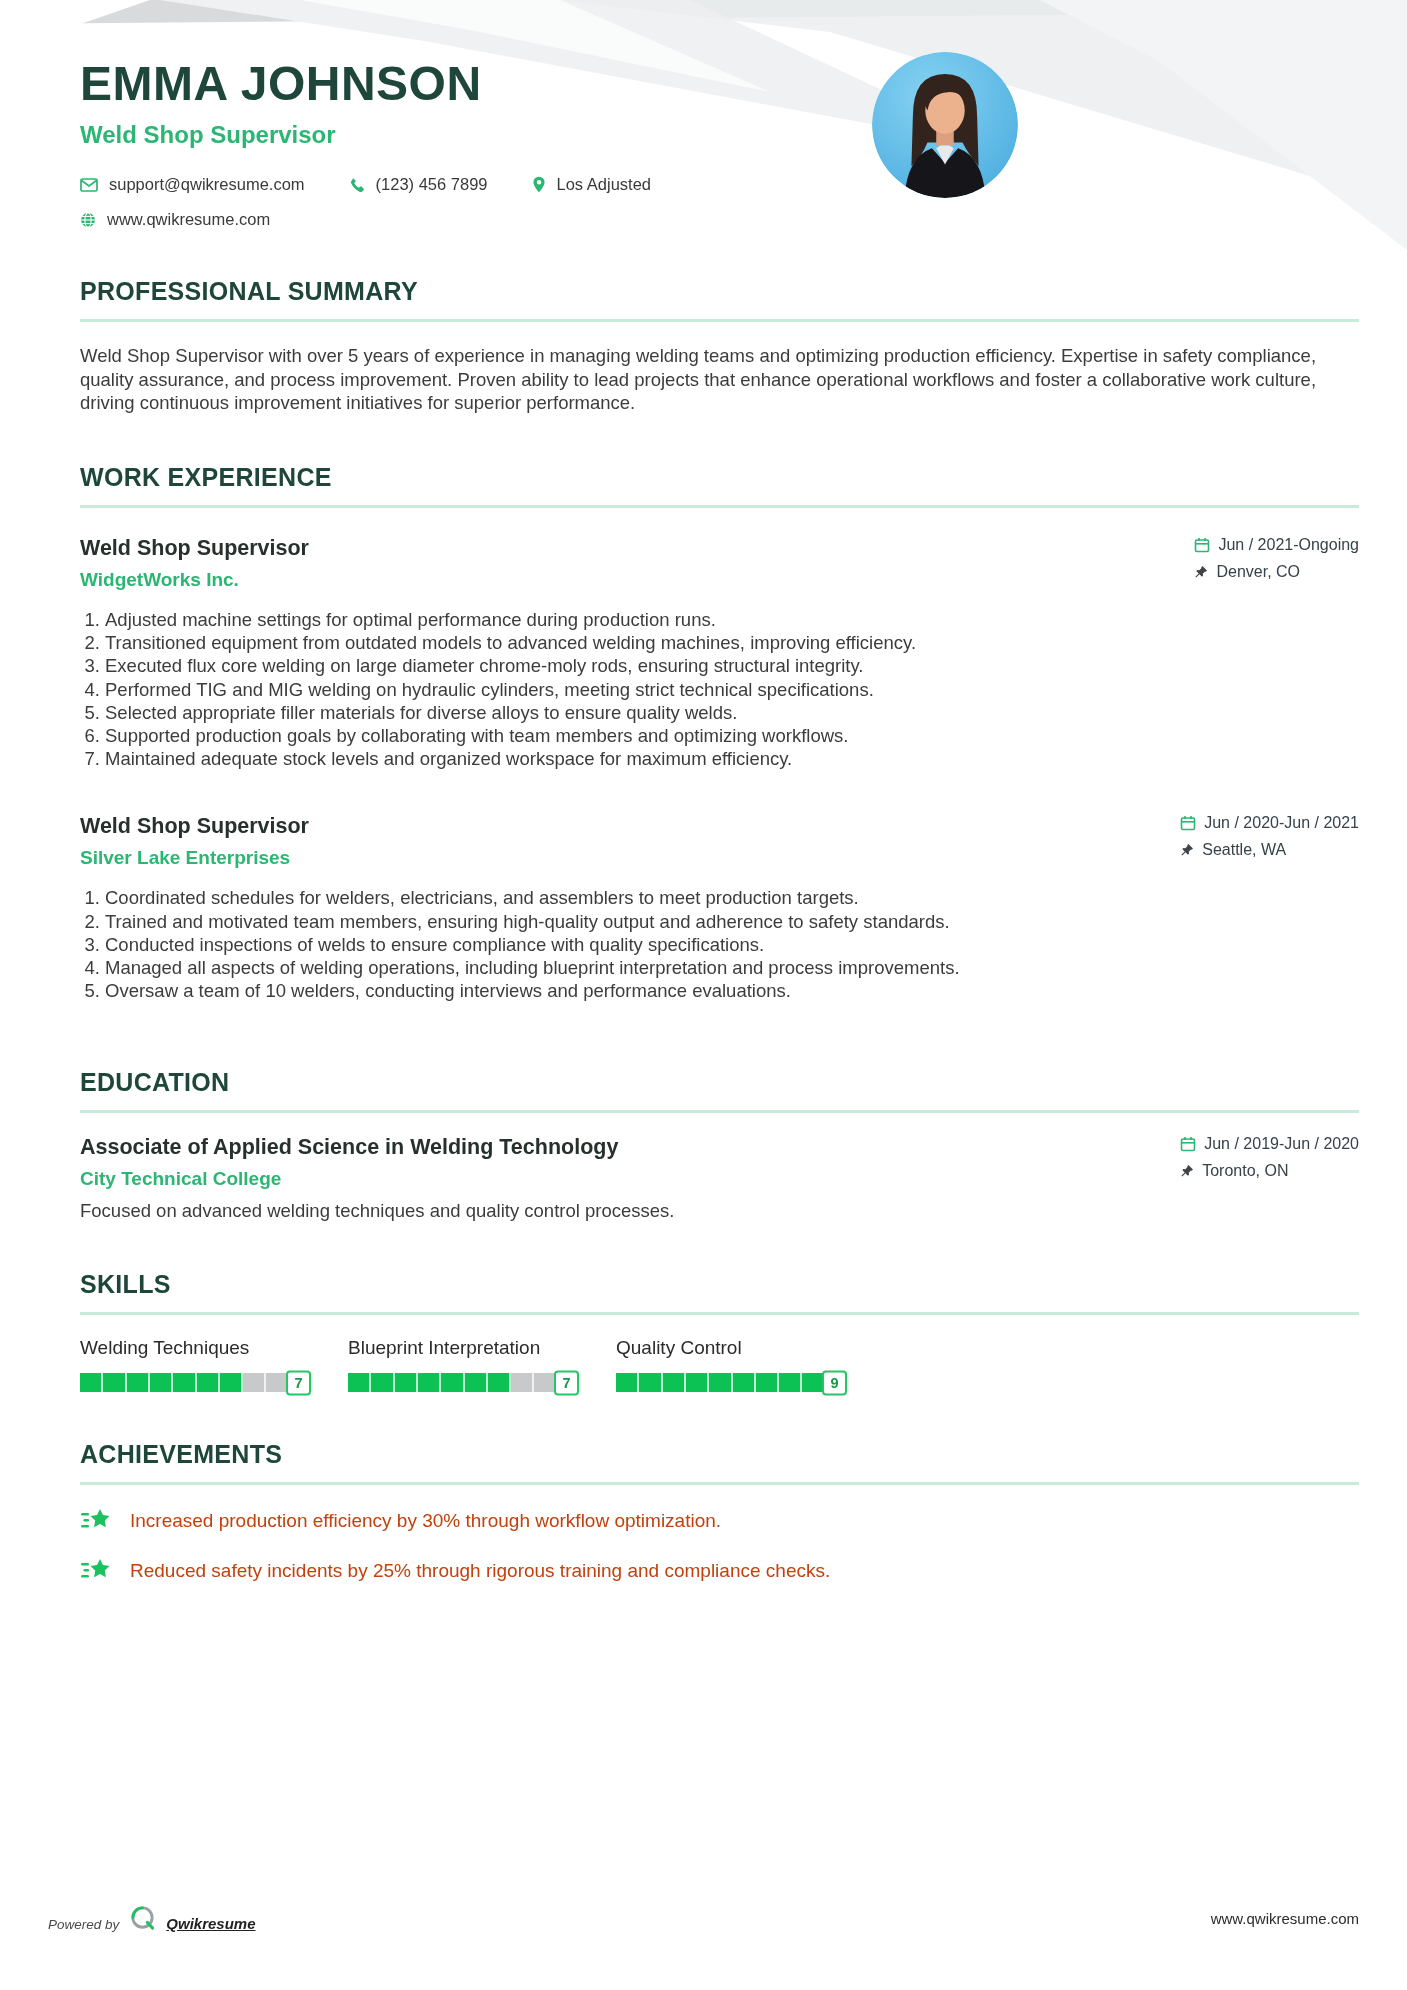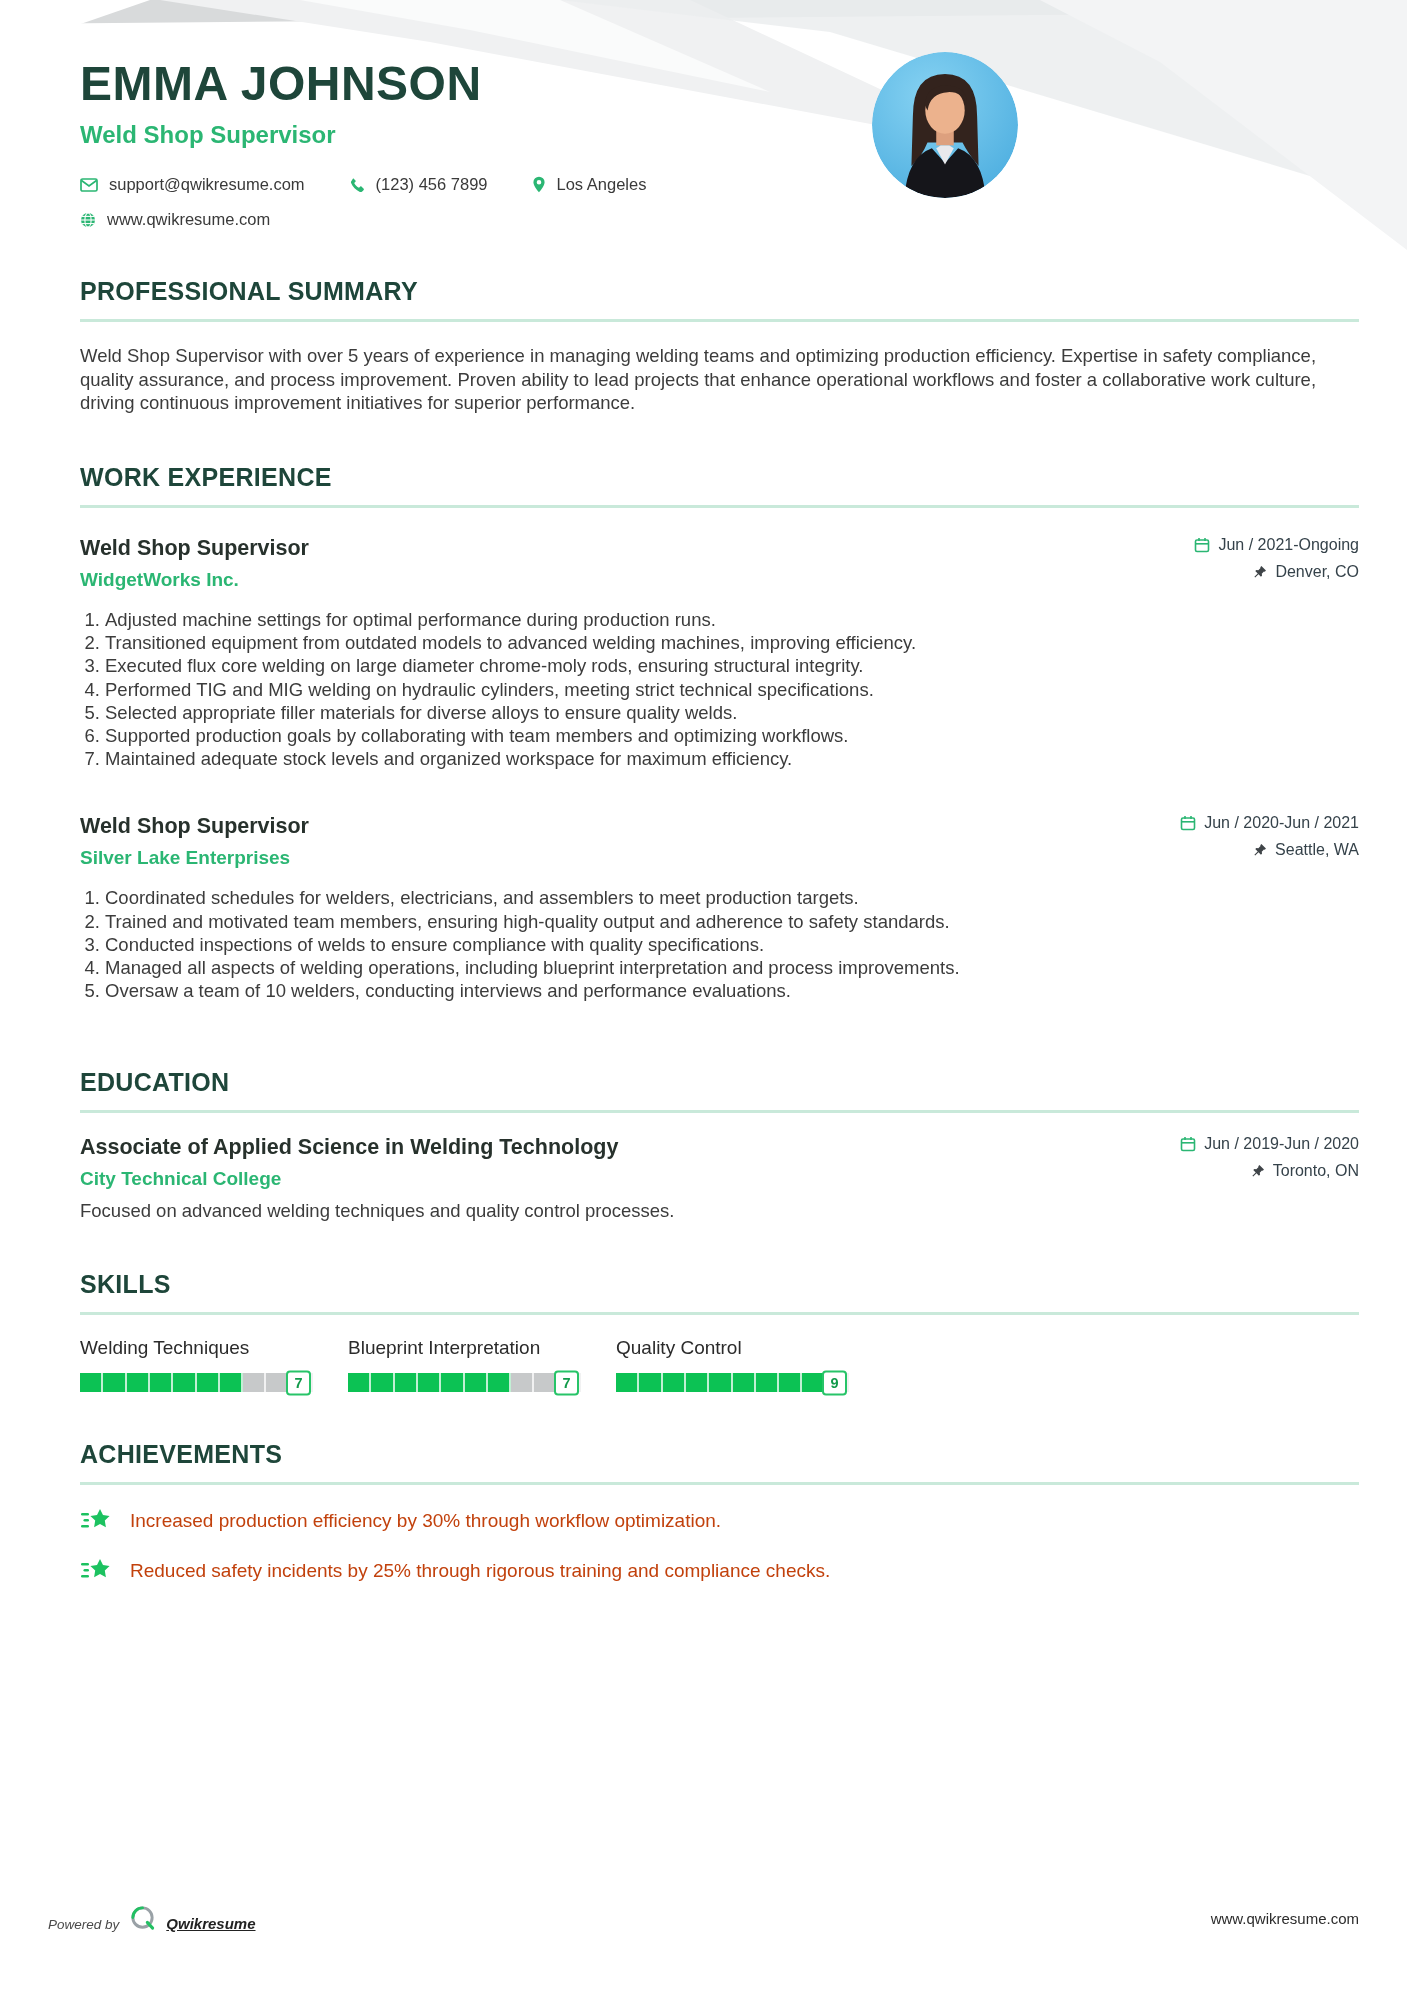--- a/index.html
+++ b/index.html
@@ -28,21 +28,21 @@
 
   .body-text { font-size: 18.5px; line-height: 1.28; color: #3c3c3c; margin: 0; }
 
   
   .job { margin-top: 28px; }
   .job:first-of-type { margin-top: 4px; }
   .job-head { display: flex; justify-content: space-between; align-items: flex-start; }
   .job-title { font-size: 21.5px; font-weight: 700; color: #27312c; }
   .job-company { margin-top: 8px; font-size: 19px; font-weight: 600; color: #2bb673; }
   .job-meta { text-align: right; }
-  .meta-line { display: flex; justify-content: flex-end; align-items: center; gap: 8px; font-size: 16px; color: #35424a; }
+  .meta-line { display: flex; align-items: center; gap: 8px; font-size: 16px; color: #35424a; }
   .meta-line + .meta-line { margin-top: 9px; }
   ol.bullets { margin: 18px 0 0; padding-left: 25px; }
   ol.bullets li { font-size: 18.5px; line-height: 1.2; margin: 0 0 1px; color: #3c3c3c; }
   .edu-desc { margin-top: 10px; font-size: 18.5px; color: #3c3c3c; }
 
   
   .skills-grid { display: grid; grid-template-columns: repeat(4, 233px); column-gap: 35px; margin-top: 6px; }
   .skill-label { font-size: 19px; color: #2b2b2b; margin-bottom: 14px; }
   .bar-track { position: relative; height: 19px; background: #c7c9ca; }
   .bar-track::after { content: ""; position: absolute; inset: 0; pointer-events: none;
@@ -95,21 +95,21 @@
         <span class="contact-item">
           <svg width="16" height="16" viewBox="0 0 16 16">
             <path d="M4.2 1.3l2.3 2.3c.3.3.3.8 0 1.1L5.2 6c.9 2 2.8 3.9 4.8 4.8l1.3-1.3c.3-.3.8-.3 1.1 0l2.3 2.3c.3.3.3.8 0 1.1l-1.5 1.5c-.6.6-1.5.8-2.3.5-4-1.5-7.3-4.8-8.8-8.8-.3-.8-.1-1.7.5-2.3L4.2 1.3z" fill="#2bb673"></path>
           </svg>
           <span>(123) 456 7899</span>
         </span>
         <span class="contact-item">
           <svg width="14" height="17" viewBox="0 0 14 17">
             <path d="M7 .7A5.6 5.6 0 0 0 1.4 6.3C1.4 10.4 7 16.3 7 16.3s5.6-5.9 5.6-10A5.6 5.6 0 0 0 7 .7zm0 7.8a2.3 2.3 0 1 1 0-4.6 2.3 2.3 0 0 1 0 4.6z" fill="#2bb673"></path>
           </svg>
-          <span>Los Angeles</span>
+          <span>Los Adjusted</span>
         </span>
       </div>
 
       <div class="contact-row">
         <a class="contact-item">
           <svg width="16" height="16" viewBox="0 0 16 16">
             <circle cx="8" cy="8" r="7" fill="#2bb673"></circle>
             <ellipse cx="8" cy="8" rx="3.1" ry="7" fill="none" stroke="#ffffff" stroke-width="1.1"></ellipse>
             <line x1="1" y1="8" x2="15" y2="8" stroke="#ffffff" stroke-width="1.1"></line>
             <line x1="2" y1="4.4" x2="14" y2="4.4" stroke="#ffffff" stroke-width="1.1"></line>

